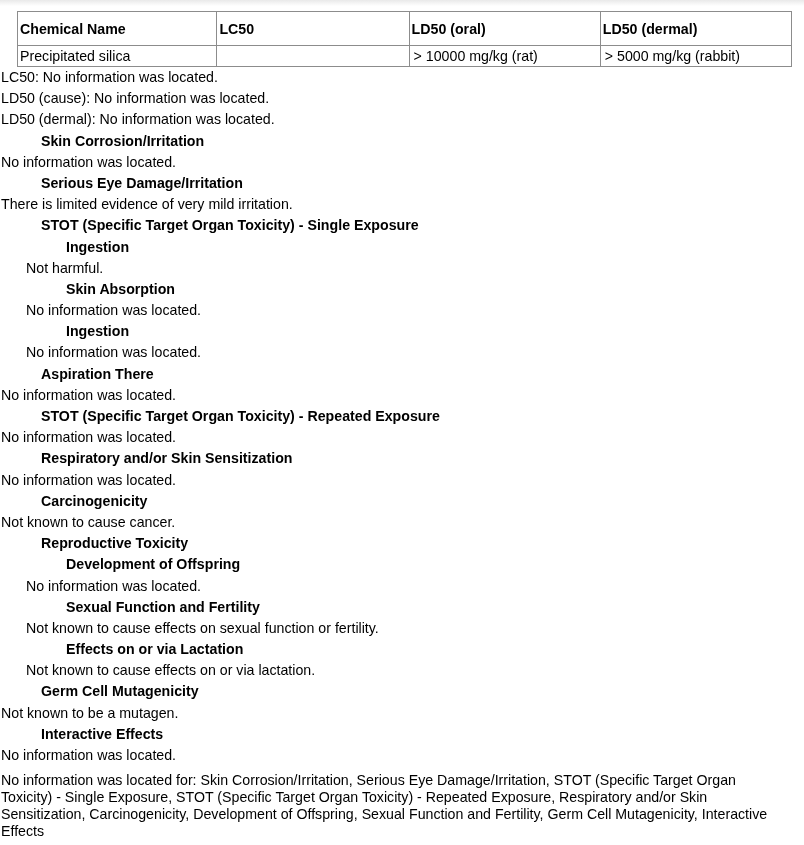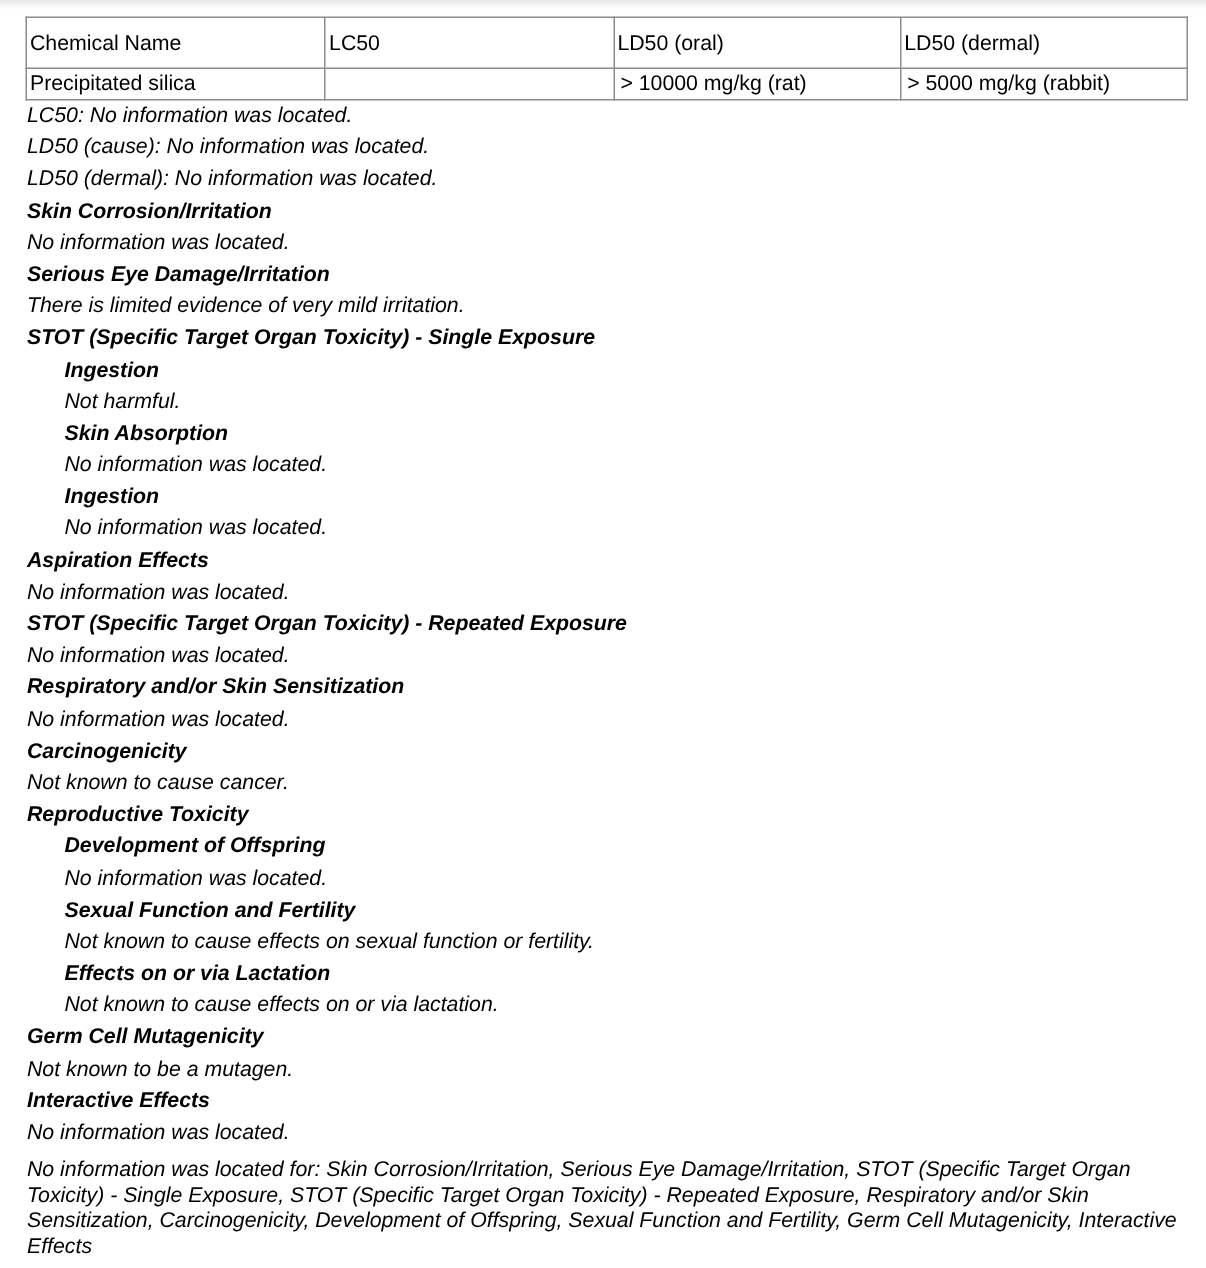--- a/index.html
+++ b/index.html
@@ -33,47 +33,46 @@
     table.tox td, table.tox th {
       border: 1px solid #8c8c8c;
       padding: 0 2px;
       text-align: left;
       vertical-align: middle;
       font-size: 14.2px;
       white-space: nowrap;
       overflow: hidden;
     }
     table.tox th {
-      font-weight: normal;
+      font-weight: bold;
       height: 33px;
     }
     table.tox td {
       height: 20px;
     }
     table.tox td.val {
       padding-left: 4px;
     }
     .col1 { width: 195px; }
     .col2 { width: 188px; }
     .col3 { width: 187px; }
     .col4 { width: 187px; }
 
     .content {
       position: absolute;
-      left: 18px;
+      left: 1px;
       top: 67px;
       width: 775px;
-      font-style: italic;
     }
     .line {
       height: 21.2px;
       line-height: 21.2px;
       white-space: nowrap;
     }
-    .h { font-weight: bold; }
+    .h { font-weight: bold; margin-left: 40px; }
     .ind { padding-left: 25px; }
     .para {
       margin-top: 4px;
       line-height: 17px;
       padding-top: 2px;
       font-size: 14.2px;
     }
   </style>
 </head>
 <body>
@@ -115,21 +114,21 @@
   <div class="line">There is limited evidence of very mild irritation.</div>
 
   <div class="line h">STOT (Specific Target Organ Toxicity) - Single Exposure</div>
   <div class="line h ind">Ingestion</div>
   <div class="line ind">Not harmful.</div>
   <div class="line h ind">Skin Absorption</div>
   <div class="line ind">No information was located.</div>
   <div class="line h ind">Ingestion</div>
   <div class="line ind">No information was located.</div>
 
-  <div class="line h">Aspiration Effects</div>
+  <div class="line h">Aspiration There</div>
   <div class="line">No information was located.</div>
 
   <div class="line h">STOT (Specific Target Organ Toxicity) - Repeated Exposure</div>
   <div class="line">No information was located.</div>
 
   <div class="line h">Respiratory and/or Skin Sensitization</div>
   <div class="line">No information was located.</div>
 
   <div class="line h">Carcinogenicity</div>
   <div class="line">Not known to cause cancer.</div>

